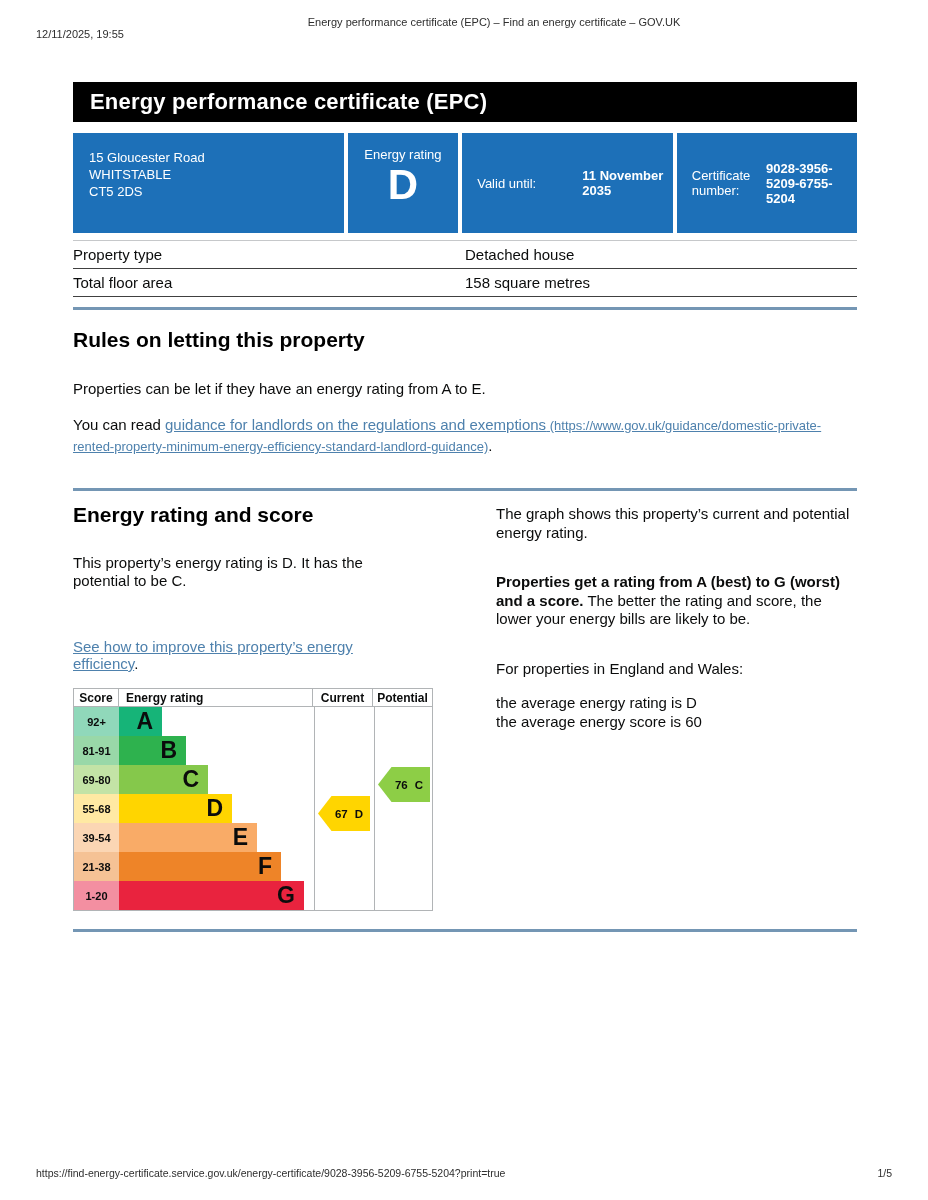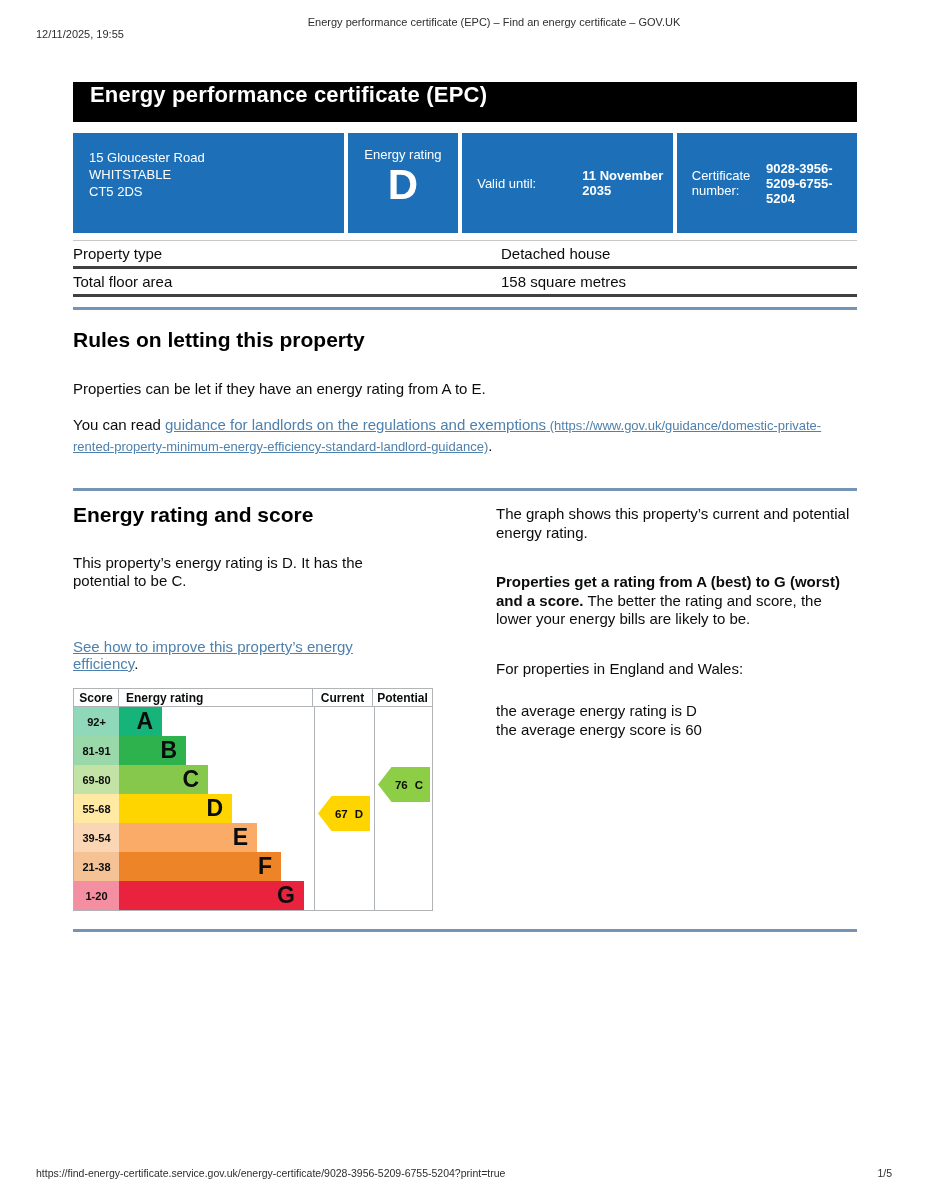--- a/index.html
+++ b/index.html
@@ -11,58 +11,58 @@
     color:#0b0c0c;
     overflow:hidden;
   }
   
   .ph-date { position:absolute; top:28px; left:36px; font-size:11px; color:#2e2e2e; }
   .ph-title { position:absolute; top:16px; left:30px; width:100%; text-align:center; font-size:11px; color:#2e2e2e; }
   .pf-url { position:absolute; top:1167px; left:36px; font-size:10.5px; color:#2e2e2e; }
   .pf-page { position:absolute; top:1167px; right:36px; font-size:10.5px; color:#2e2e2e; }
 
   
-  .banner { position:absolute; left:73px; top:82px; width:784px; height:40px; background:#000; color:#fff; display:flex; align-items:flex-start; }
+  .banner { position:absolute; left:73px; top:82px; width:784px; height:40px; background:#000; color:#fff; display:flex; align-items:center; }
   .banner h1 { font-size:22px; font-weight:bold; margin-left:17px; letter-spacing:.2px; }
 
   
   .summary { position:absolute; left:73px; top:133px; width:784px; height:100px; display:flex; gap:4px; }
   .sm-cell { background:#1d70b8; color:#fff; }
   .sm-address { width:281px; padding:16px 0 0 16px; font-size:13px; line-height:17px; }
   .sm-rating { width:115px; text-align:center; padding-top:14px; }
   .sm-rating .lab { font-size:13px; }
   .sm-rating .val { font-size:42px; font-weight:bold; line-height:46px; }
   .sm-right { flex:1; display:flex; gap:4px; }
   .sm-row { flex:1; display:flex; align-items:center; background:#1d70b8; color:#fff; font-size:13px; }
   .sm-row .lbl { margin-left:15px; width:132px; }
   .sm-row .val { font-weight:bold; }
 
   
   .ptable { position:absolute; left:73px; top:240px; width:784px; border-top:1px solid #c6c8ca; font-size:15px; }
-  .prow { display:flex; height:28px; align-items:center; border-bottom:3px solid #404040;gap:36px; }
+  .prow { display:flex; height:28px; align-items:center; border-bottom:1px solid #404040; }
   .prow .plabel { width:392px; }
 
   .divider { position:absolute; left:73px; width:784px; height:3px; background:#7496b4; }
 
   h2 { font-size:21px; font-weight:bold; color:#000000; }
   a { color:#4e81ad; text-decoration:underline; }
   .link-url { font-size:13px; }
 
   .rules { position:absolute; left:73px; top:328px; width:784px; }
   .rules .p1 { margin-top:28px; font-size:15px; }
   .rules .p2 { margin-top:18px; font-size:15px; line-height:20px; }
 
   .sec-left { position:absolute; left:73px; top:503px; width:361px; }
   .sec-left .intro { margin-top:27px; font-size:15px; line-height:17.5px; max-width:330px; }
   .sec-left .improve { margin-top:49px; font-size:15px; line-height:17px; max-width:315px; }
 
   .sec-right { position:absolute; left:496px; top:505px; width:362px; font-size:15px; line-height:18.5px; }
   .sec-right .rp2 { margin-top:31px; }
   .sec-right .rp3 { margin-top:31px; }
-  .sec-right .rp4 { margin-top:24px; }
+  .sec-right .rp4 { margin-top:16px; }
 
   
   .chart { position:absolute; left:73px; top:688px; width:360px; border:1px solid #b1b4b6; background:#fff; }
   .chart-header { display:flex; height:18px; border-bottom:1px solid #b1b4b6; font-weight:bold; font-size:12px; }
   .chart-header > div { display:flex; align-items:center; height:100%; }
   .ch-score { width:45px; justify-content:center; border-right:1px solid #b1b4b6; }
   .ch-rating { flex:1; padding-left:7px; }
   .ch-current { width:60px; justify-content:center; border-left:1px solid #b1b4b6; }
   .ch-potential { width:60px; justify-content:center; border-left:1px solid #b1b4b6; }
   .chart-body { position:relative; height:203px; }

